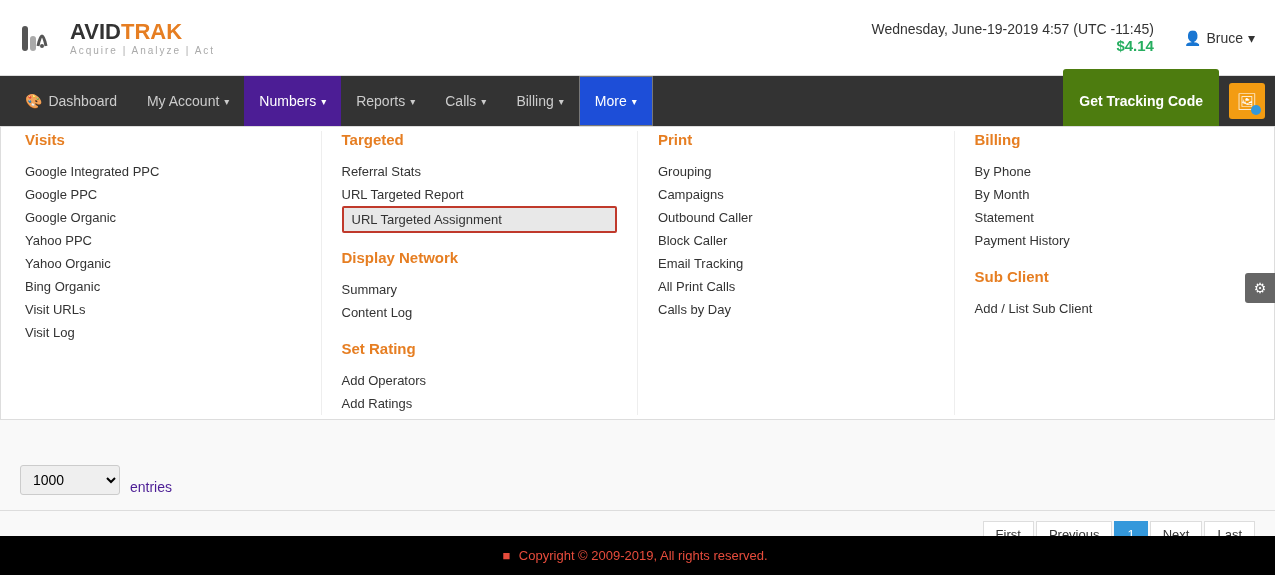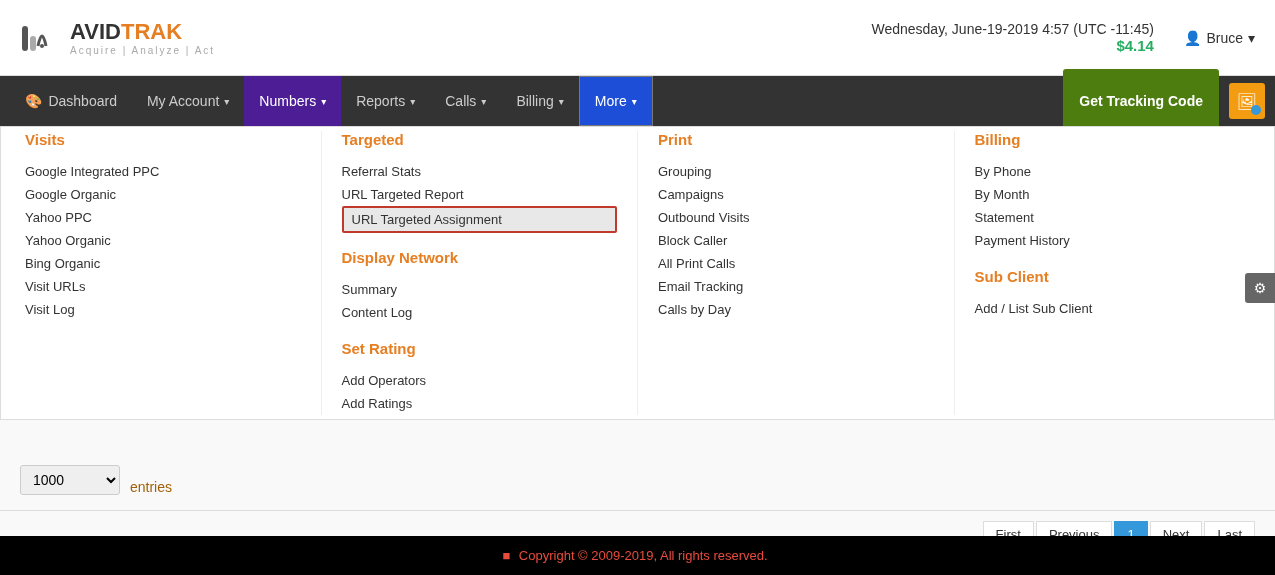--- a/index.html
+++ b/index.html
@@ -174,21 +174,21 @@
     select {
       padding: 5px 8px;
       border: 1px solid #ccc;
       border-radius: 3px;
       font-size: 14px;
       width: 100px;
       margin-top: 20px;
     }
     .entries-label {
       font-size: 14px;
-      color: #a16207;
+      color: #4c1d95;
     }
 
     
     .pagination-bar {
       background: #f9f9f9;
       padding: 10px 20px;
       display: flex;
       justify-content: flex-end;
       align-items: center;
       gap: 2px;
@@ -315,20 +315,21 @@
     </div>
   </div>
 </div>
 
 <div class="dropdown-menu">
 
   <div class="dropdown-column">
     <h4>Visits</h4>
     <ul>
       <li>Google Integrated PPC</li>
+      <li>Google PPC</li>
       <li>Google Organic</li>
       <li>Yahoo PPC</li>
       <li>Yahoo Organic</li>
       <li>Bing Organic</li>
       <li>Visit URLs</li>
       <li>Visit Log</li>
     </ul>
   </div>
 
   <div class="dropdown-column">
@@ -350,24 +351,24 @@
       <li>Add Operators</li>
       <li>Add Ratings</li>
     </ul>
   </div>
 
   <div class="dropdown-column">
     <h4>Print</h4>
     <ul>
       <li>Grouping</li>
       <li>Campaigns</li>
-      <li>Outbound Visits</li>
+      <li>Outbound Caller</li>
       <li>Block Caller</li>
+      <li>Email Tracking</li>
       <li>All Print Calls</li>
-      <li>Email Tracking</li>
       <li>Calls by Day</li>
     </ul>
   </div>
 
   <div class="dropdown-column">
     <h4>Billing</h4>
     <ul>
       <li>By Phone</li>
       <li>By Month</li>
       <li>Statement</li>

